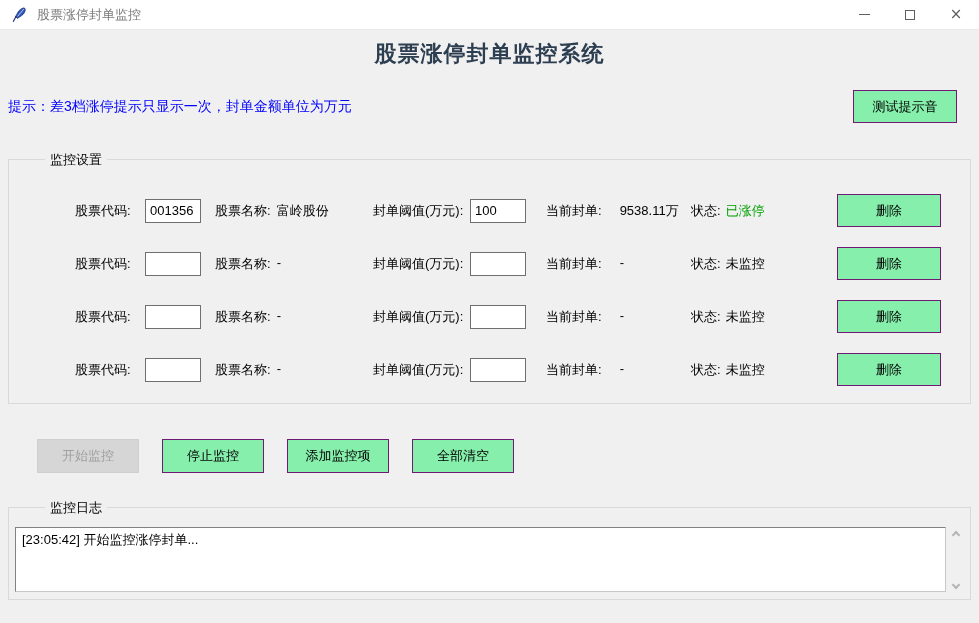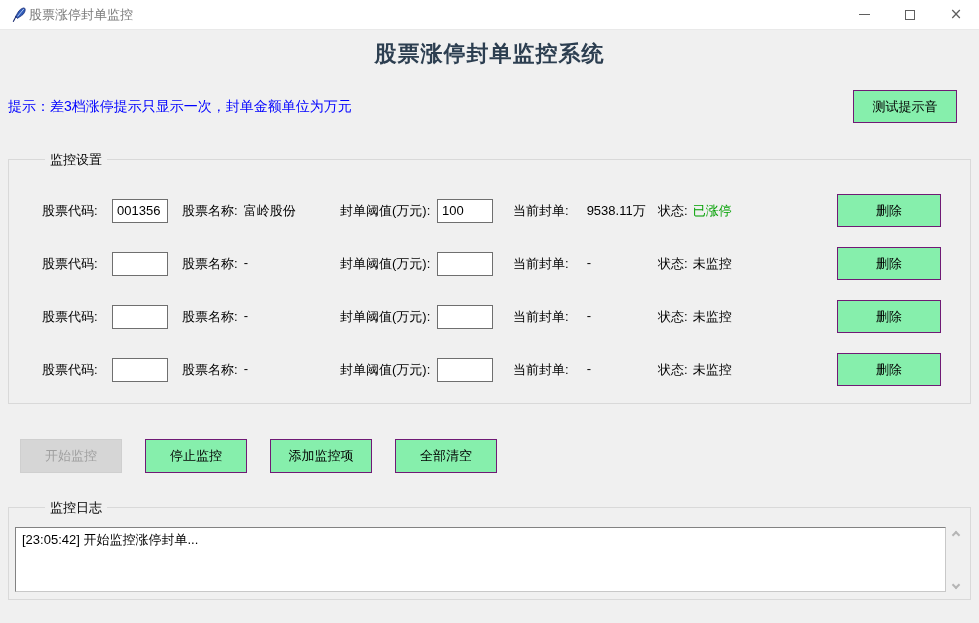--- a/index.html
+++ b/index.html
@@ -4,21 +4,21 @@
 <style>
   * { margin:0; padding:0; box-sizing:border-box; }
   html,body { width:979px; height:623px; }
   body { font-family:"Liberation Sans","DejaVu Sans",sans-serif; background:#f0f0f0; overflow:hidden; }
 
   .window { width:979px; height:623px; background:#f0f0f0; position:relative; }
 
   
   .titlebar { height:30px; background:#ffffff; display:flex; align-items:center; border-bottom:1px solid #e9e9e9; }
   .app-icon { width:16px; height:16px; margin-left:11px; display:inline-block; }
-  .title-text { margin-left:2px; font-size:13px; color:#7a7a7a; }
+  .title-text { margin-left:10px; font-size:13px; color:#7a7a7a; }
   .win-controls { margin-left:auto; display:flex; height:100%; }
   .wc { width:46px; height:100%; display:flex; align-items:center; justify-content:center; position:relative; cursor:default; }
   .minline { width:11px; height:0; border-top:1px solid #5f5f5f; display:block; }
   .maxbox { width:10px; height:10px; border:1px solid #5f5f5f; display:block; }
   .closex { font-size:15px; color:#5f5f5f; line-height:1; font-family:"DejaVu Sans",sans-serif; }
 
   
   .page-title { text-align:center; margin-top:9px; font-size:22px; font-weight:bold; color:#2c3e50; letter-spacing:1px; }
   .hint-row { display:flex; justify-content:space-between; align-items:center; margin-top:21px; padding:0 22px 0 8px; height:33px; }
   .hint { font-size:14px; color:#0000ff; }
@@ -26,39 +26,39 @@
   
   .btn { font-family:inherit; font-size:13px; color:#000; background:#86efac; border:1px solid #701a75; cursor:default; }
   .btn.test { width:104px; height:33px; }
   .btn.del { width:104px; height:33px; margin-left:auto; }
   .btn.action { width:102px; height:34px; }
   .btn.action.disabled { background:#d6d6d6; color:#9f9f9f; border:1px solid #cfcfcf; }
 
   
   .groupbox { position:relative; border:1px solid #d9d9d9; margin:0 8px; background:#f0f0f0; }
   .group-label { position:absolute; top:-9px; left:36px; background:#f0f0f0; padding:0 5px; font-size:13px; color:#000; }
-  .settings { margin-top:36px; height:245px; padding-top:24px; }
+  .settings { margin-top:36px; height:245px; padding-top:24px;padding-left:33px; }
   .loggroup { margin-top:34px; height:93px; padding:19px 7px 7px 6px; }
 
   
   .mrow { display:flex; align-items:center; height:53px; padding:0 29px 0 33px; font-size:13px; color:#000; }
   .lbl { white-space:nowrap; }
   .lbl-code { width:70px; }
   .entry { width:56px; height:24px; border:1px solid #6f6f6f; background:#fff; font-family:inherit; font-size:13px; padding:1px 4px; }
   .name-field { margin-left:14px; width:158px; display:flex; }
   .name-field .val { margin-left:6px; }
   .lbl-threshold { width:97px; }
   .current-field { margin-left:20px; width:145px; display:flex; }
   .current-field .val { margin-left:18px; }
   .status-field { display:flex; }
   .status-field .val { margin-left:5px; }
   .status-green { color:#00a000;text-align:center; }
 
   
-  .actions { display:flex; gap:23px; margin-top:35px; padding-left:20px; }
+  .actions { display:flex; gap:23px; margin-top:35px; padding-left:37px; }
 
   
   .log-area { display:flex; height:100%; }
   .log-text { flex:1; background:#ffffff; border:1px solid; border-color:#828282 #c8c8c8 #c8c8c8 #828282; padding:3px 6px; font-size:13px; color:#000; overflow:hidden; }
   .scrollbar { width:14px; margin-left:3px; display:flex; flex-direction:column; justify-content:space-between; align-items:center; padding:3px 0; }
   .sb-arrow { width:9px; height:6px; position:relative; display:block; }
   .sb-arrow i { position:absolute; left:1px; top:1px; width:6px; height:6px; border:solid #b5b5b5; border-width:2px 2px 0 0; }
   .sb-arrow.up i { transform:rotate(-45deg); top:2px; }
   .sb-arrow.down i { transform:rotate(135deg); top:-1px; }
 </style>

